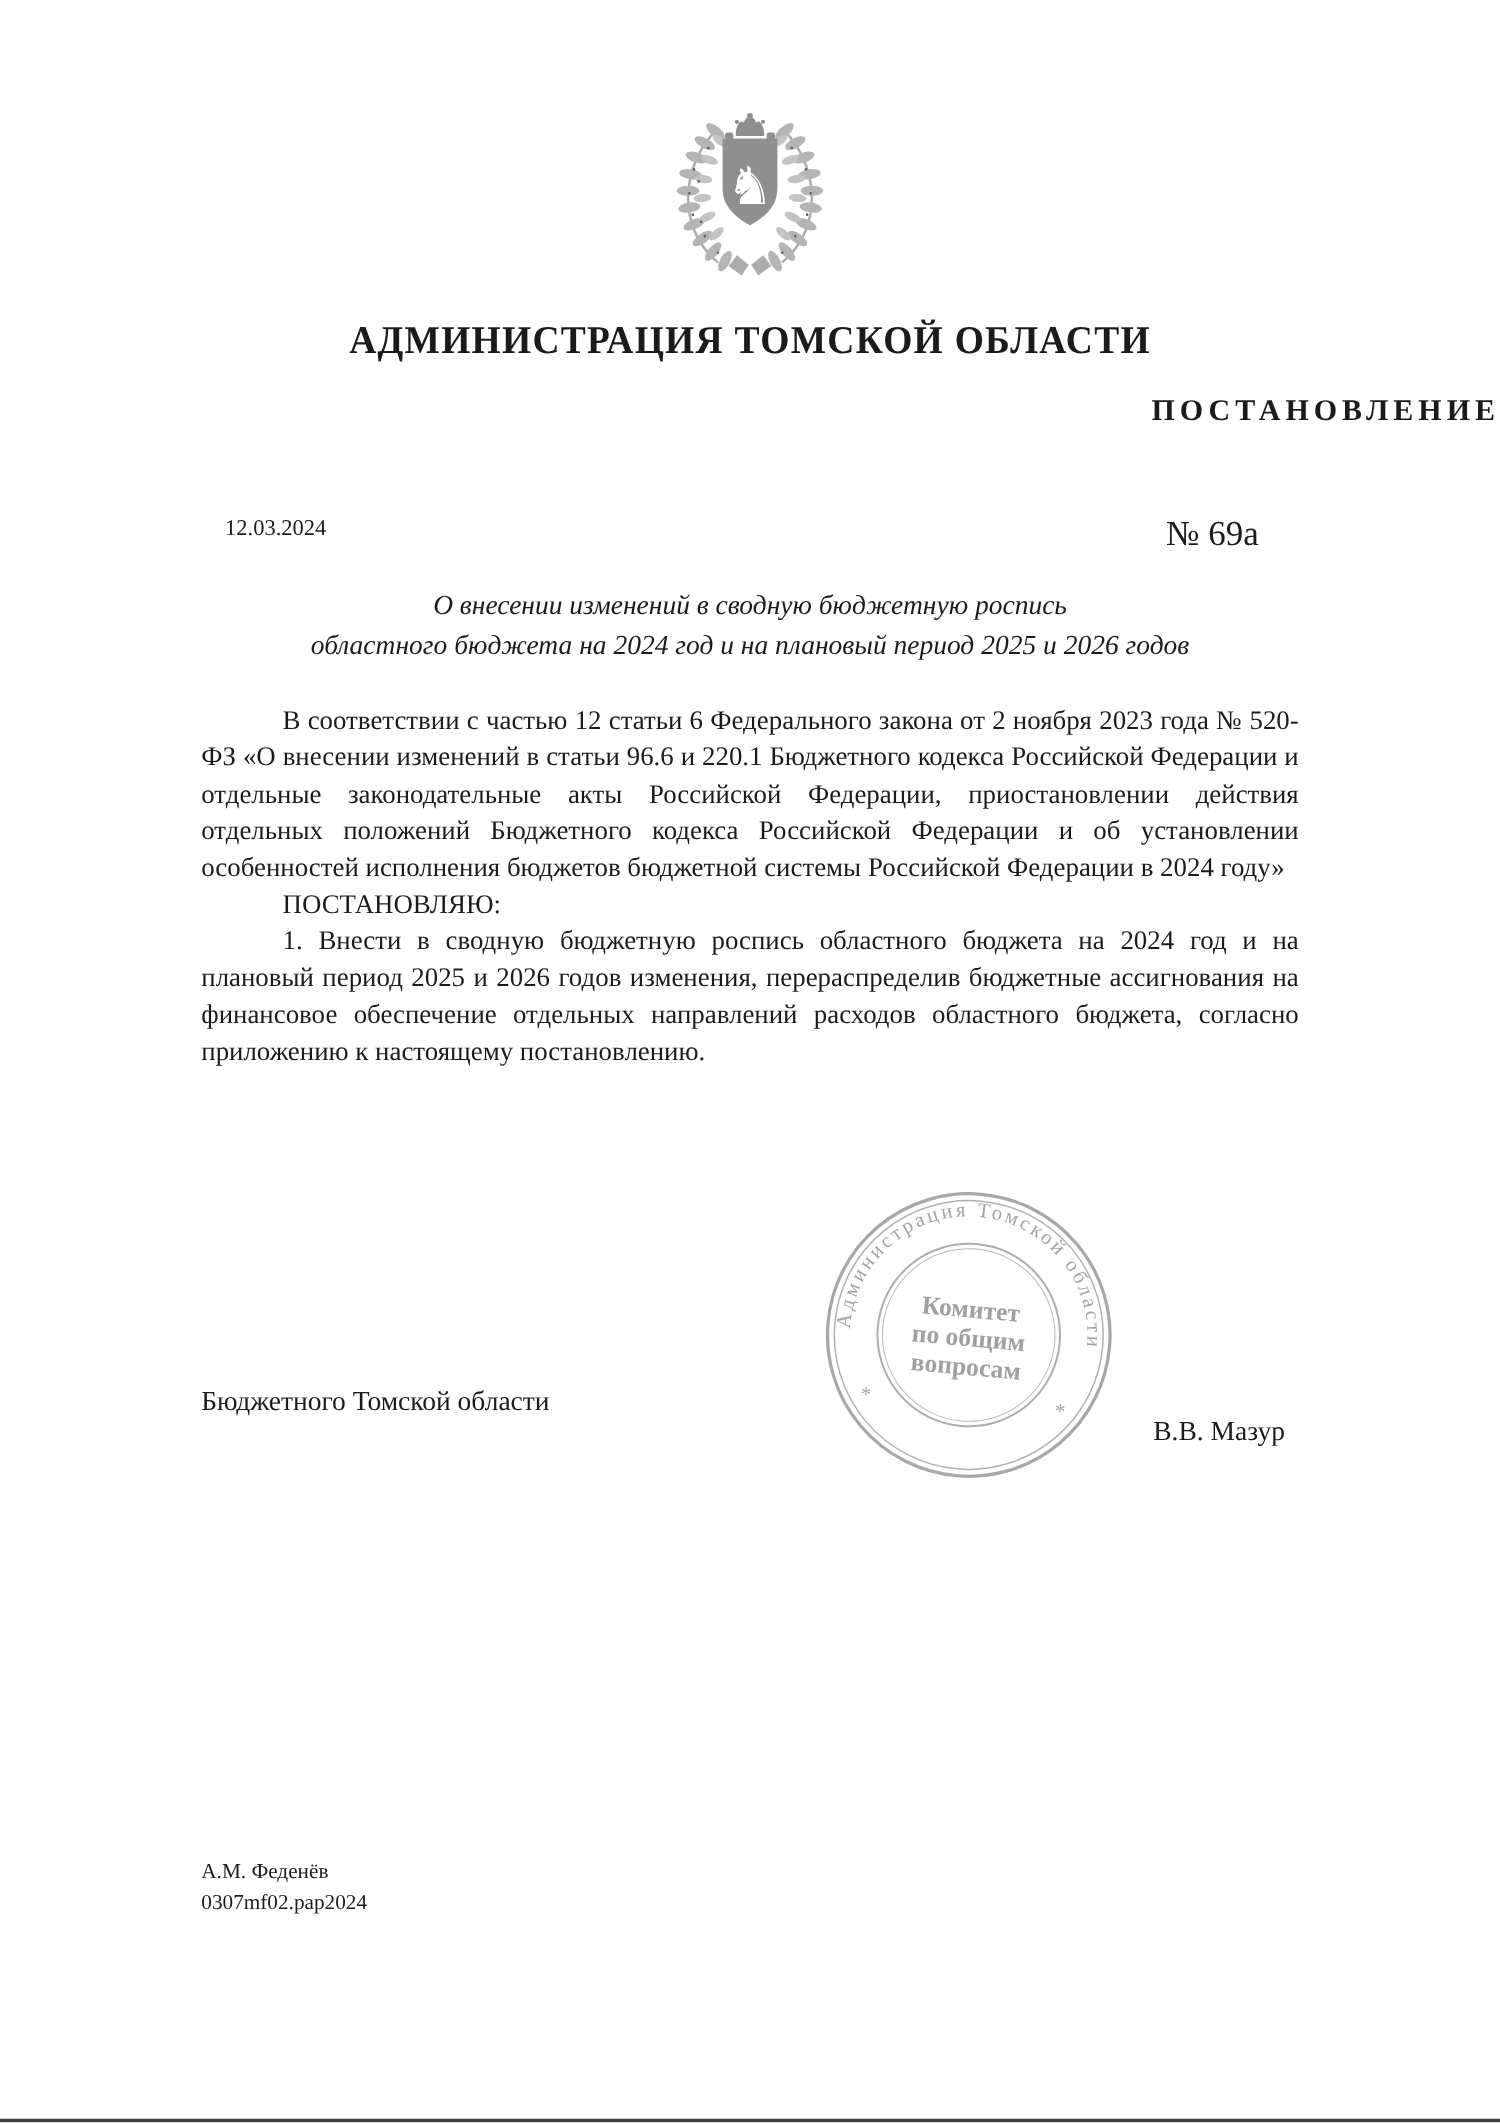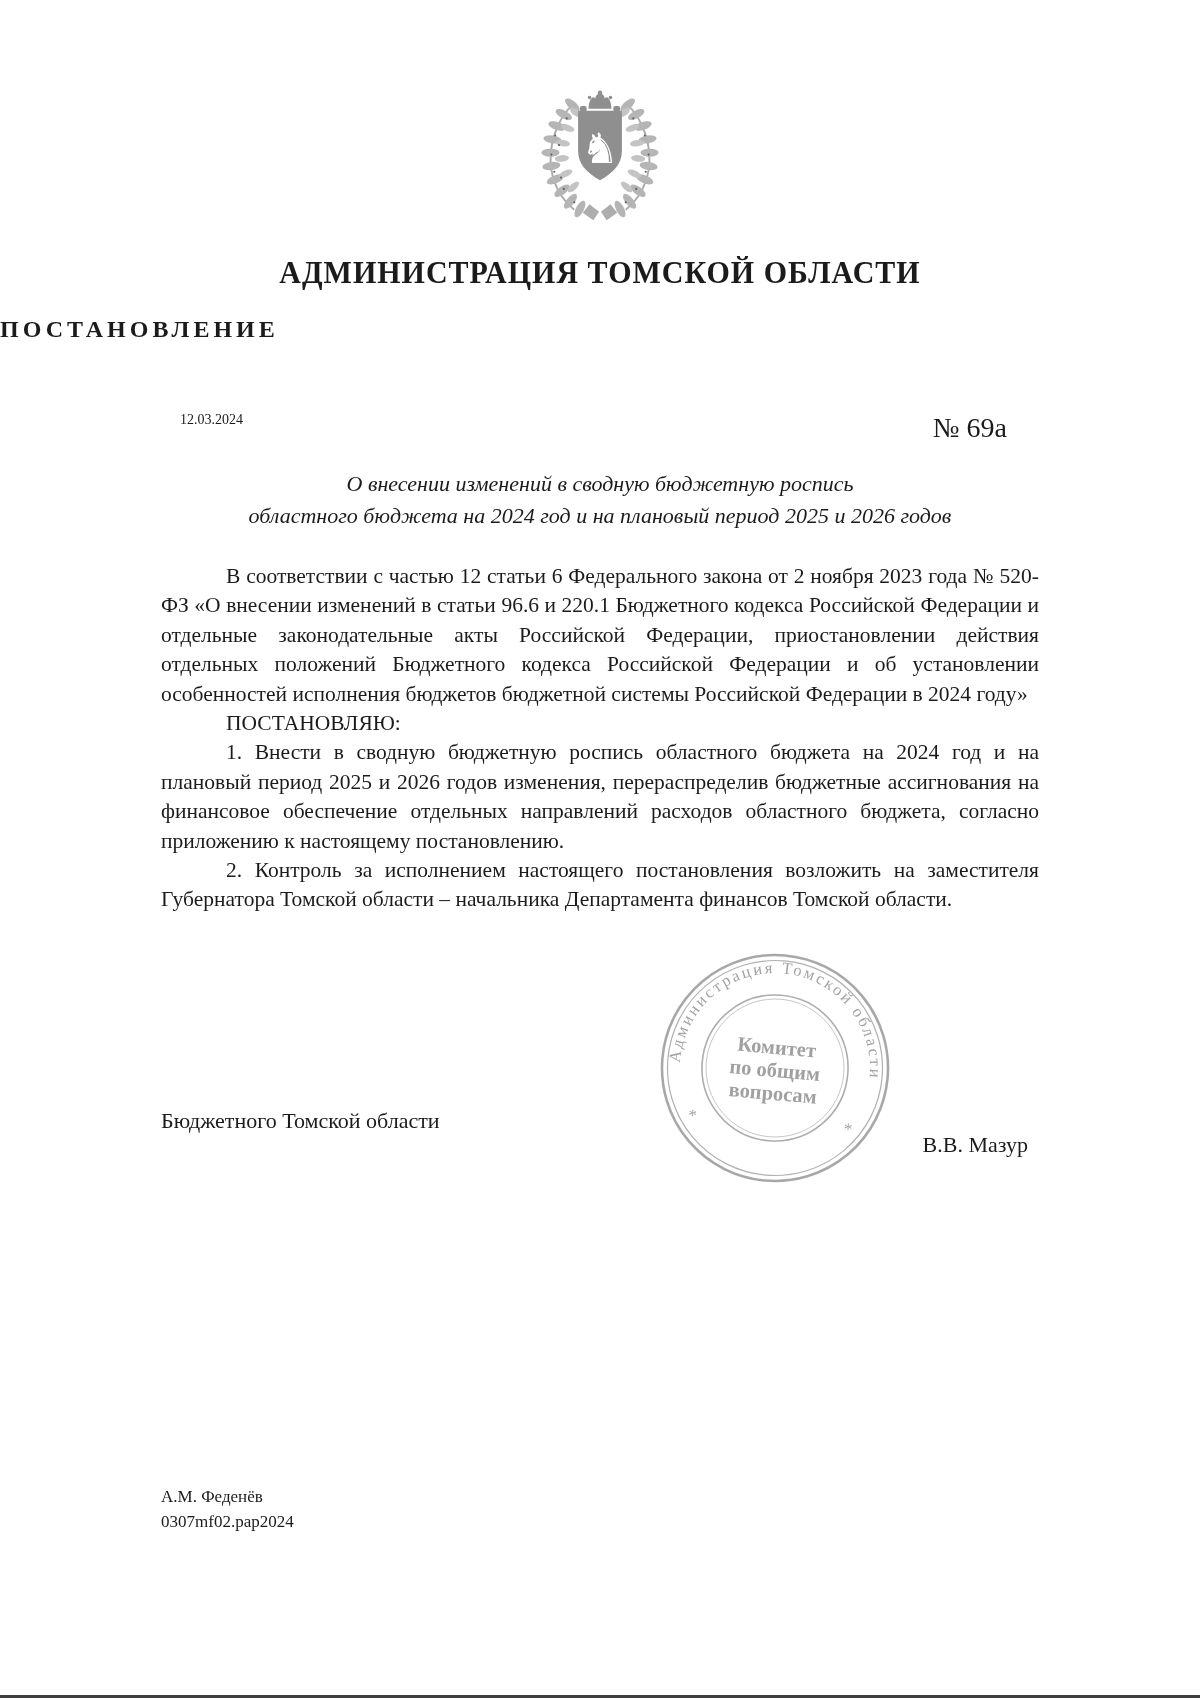--- a/index.html
+++ b/index.html
@@ -13,23 +13,23 @@
     overflow:hidden;
   }
   .coa{position:absolute;left:538px;top:86px;width:124px;height:141px;}
   .org-name{
     position:absolute;left:0;top:256px;width:100%;
     text-align:center;font-weight:bold;font-size:30px;letter-spacing:1px;
     transform:scaleY(1.05);
   }
   .doc-type{
     position:absolute;left:0;top:316px;width:100%;
-    text-align:left;font-weight:bold;font-size:24px;letter-spacing:4px;
+    text-align:right;font-weight:bold;font-size:24px;letter-spacing:4px;
   }
-  .meta-date{position:absolute;left:180px;top:412px;font-size:14px;}
+  .meta-date{position:absolute;left:180px;top:412px;font-size:18px;}
   .meta-number{position:absolute;right:193px;top:412px;font-size:28px;}
   .subject{
     position:absolute;left:160px;top:468px;width:880px;
     text-align:center;font-size:22px;line-height:32px;font-style:italic;
   }
   .body-text{
     position:absolute;left:161px;top:562px;width:878px;
     font-size:21.5px;line-height:29.4px;
     text-align:justify;text-justify:inter-word;hyphens:none;
   }
@@ -148,21 +148,20 @@
 
   <div class="subject">
     <div>О внесении изменений в сводную бюджетную роспись</div>
     <div>областного бюджета на 2024 год и на плановый период 2025 и 2026 годов</div>
   </div>
 
   <div class="body-text">
     <p>В соответствии с частью 12 статьи 6 Федерального закона от 2 ноября 2023 года № 520-ФЗ «О внесении изменений в статьи 96.6 и 220.1 Бюджетного кодекса Российской Федерации и отдельные законодательные акты Российской Федерации, приостановлении действия отдельных положений Бюджетного кодекса Российской Федерации и об установлении особенностей исполнения бюджетов бюджетной системы Российской Федерации в 2024 году»</p>
     <p>ПОСТАНОВЛЯЮ:</p>
     <p>1. Внести в сводную бюджетную роспись областного бюджета на 2024 год и на плановый период 2025 и 2026 годов изменения, перераспределив бюджетные ассигнования на финансовое обеспечение отдельных направлений расходов областного бюджета, согласно приложению к настоящему постановлению.</p>
-    <p>2. Контроль за исполнением настоящего постановления возложить на заместителя Губернатора Томской области – начальника Департамента финансов Томской области.</p>
   </div>
 
   <svg class="stamp" viewBox="0 0 240 240" aria-hidden="true">
     <g transform="rotate(5 120 120)" stroke="none">
       <circle cx="120" cy="120" r="113" fill="none" stroke="#9d9d9d" stroke-width="2.6"></circle>
       <circle cx="120" cy="120" r="107.5" fill="none" stroke="#a7a7a7" stroke-width="1.2"></circle>
       <circle cx="120" cy="120" r="73" fill="none" stroke="#a2a2a2" stroke-width="1.6"></circle>
       <circle cx="120" cy="120" r="69" fill="none" stroke="#b0b0b0" stroke-width="0.8"></circle>
       <path id="stampArc" d="M 30.7,152.5 A 95,95 0 1 1 209.3,152.5" fill="none"></path>
       <text font-family="'Liberation Serif','DejaVu Serif',serif" font-size="16.5" letter-spacing="2.4" fill="#979797">

